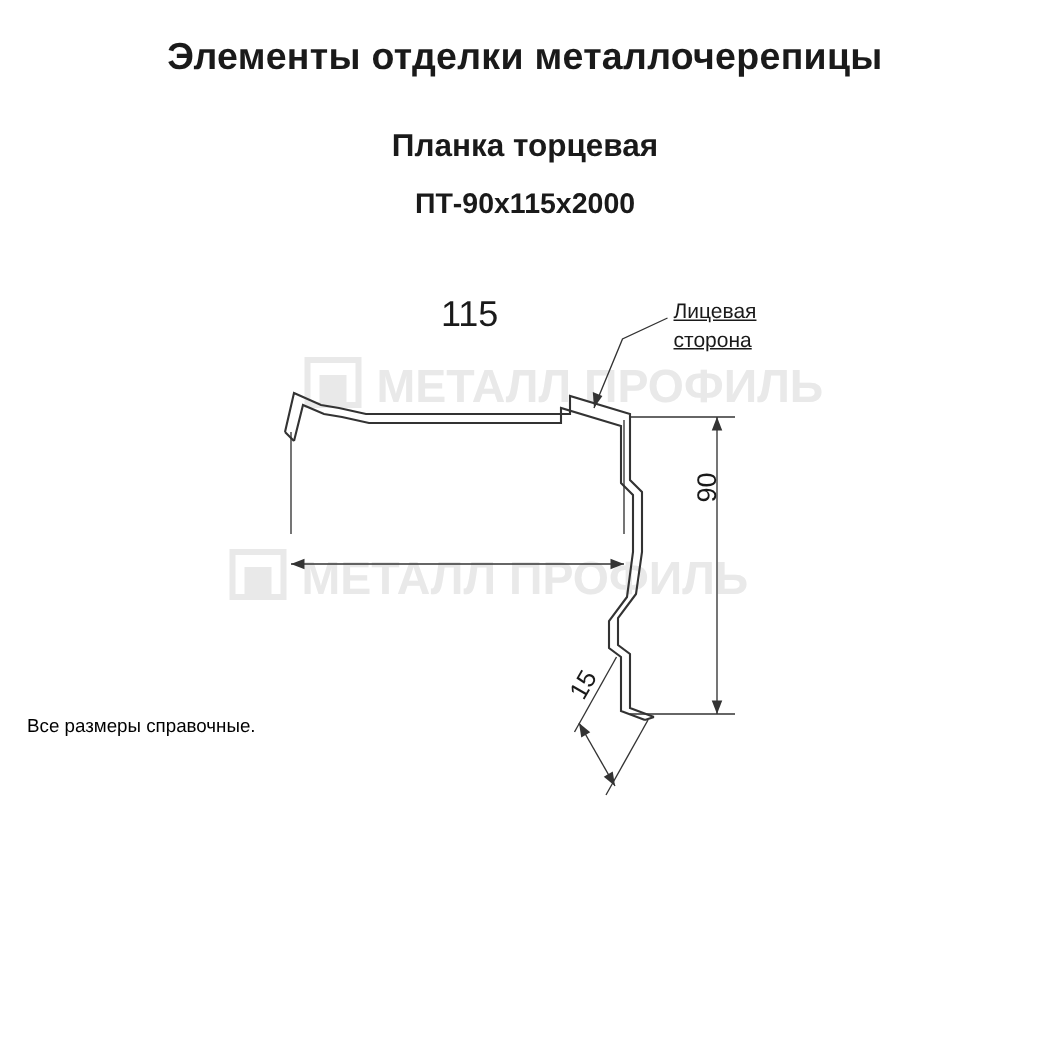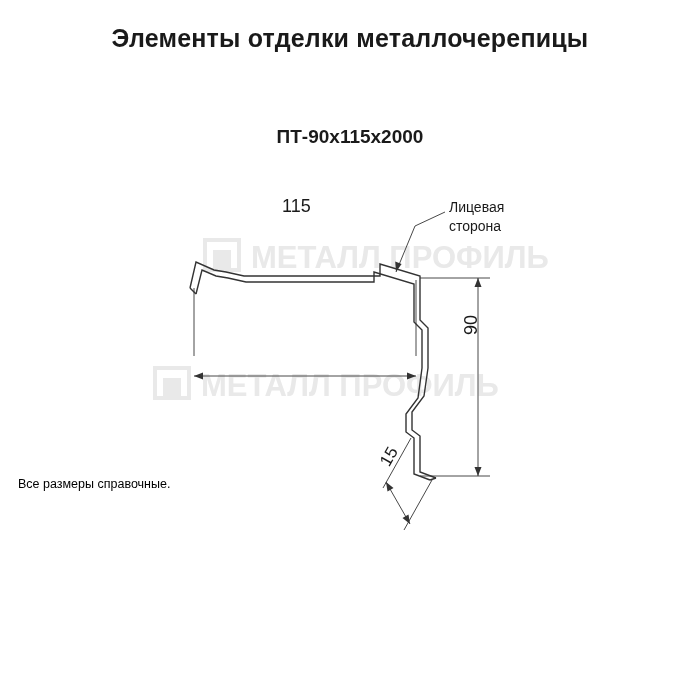--- a/index.html
+++ b/index.html
@@ -72,27 +72,28 @@
     color: #000000;
   }
   .footnotes div {
     white-space: nowrap;
   }
   .lbl {
     position: absolute;
     font-size: 16px;
     color: #1a1a1a;
   }
-  .lbl-115 { left: 282px; top: 196px; font-size: 18px; }
+  .lbl-115 { left: 294px; top: 196px; font-size: 24px; }
   .lbl-face {
     left: 449px;
     top: 198px;
     font-size: 14px;
     line-height: 1.35;
     white-space: pre-line;
+    text-decoration: underline;
   }
   .lbl-90 {
     left: 461px;
     top: 335px;
     font-size: 18px;
     transform: rotate(-90deg);
     transform-origin: left top;
   }
   .lbl-15 {
     left: 376px;
@@ -101,20 +102,21 @@
     transform: rotate(-60deg);
     transform-origin: left top;
   }
 </style>
 </head>
 <body>
 
 <div class="page">
 
   <div class="title">Элементы отделки металлочерепицы</div>
+  <div class="subtitle">Планка торцевая</div>
   <div class="code">ПТ-90х115х2000</div>
 
   <svg class="watermark" viewBox="0 0 700 400">
     <g fill="#e9e9e9" font-family="Liberation Sans, sans-serif" font-weight="bold">
 
       <g transform="translate(205,100)">
         <rect x="0" y="-20" width="34" height="30" fill="none" stroke="#e9e9e9" stroke-width="4"></rect>
         <rect x="8" y="-10" width="18" height="20" fill="#e9e9e9"></rect>
         <text x="46" y="8" font-size="31">МЕТАЛЛ ПРОФИЛЬ</text>
       </g>

